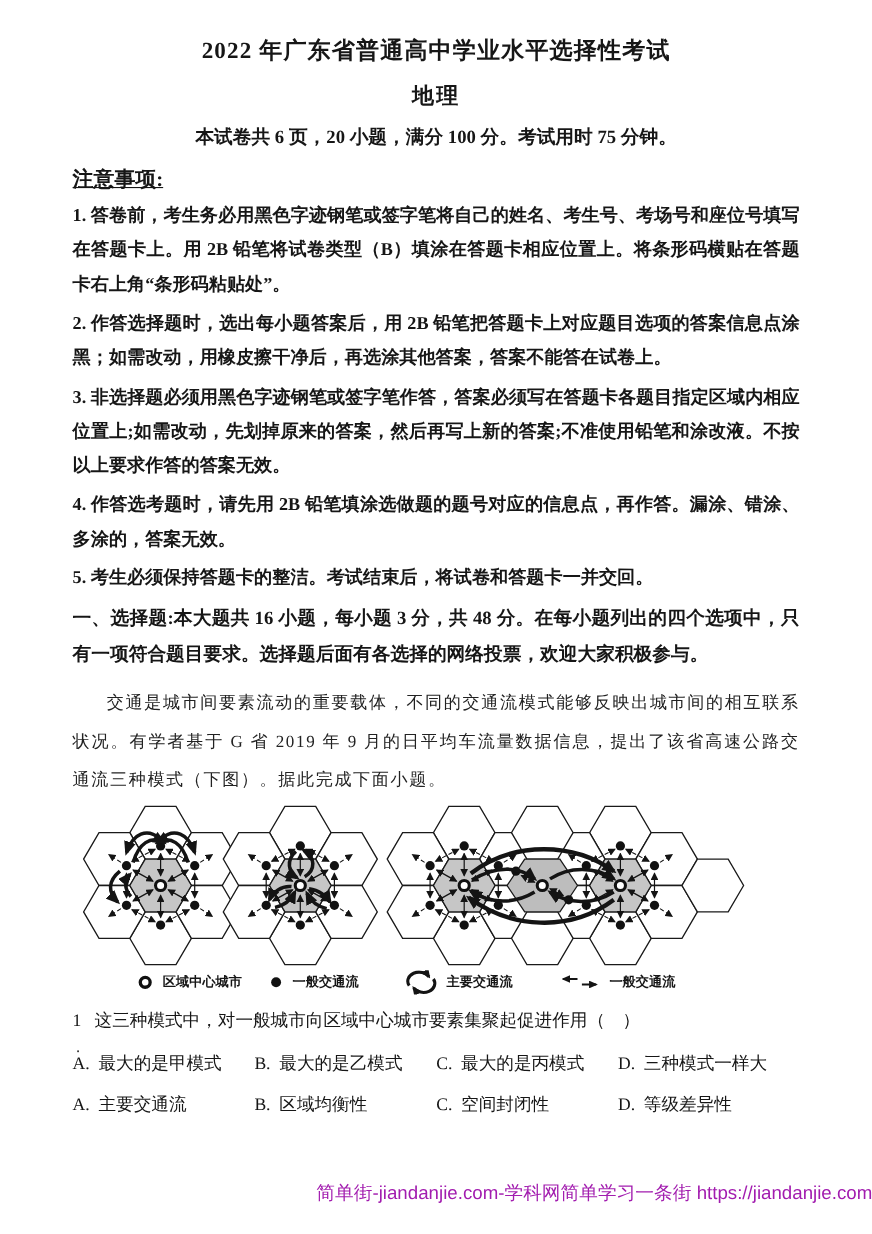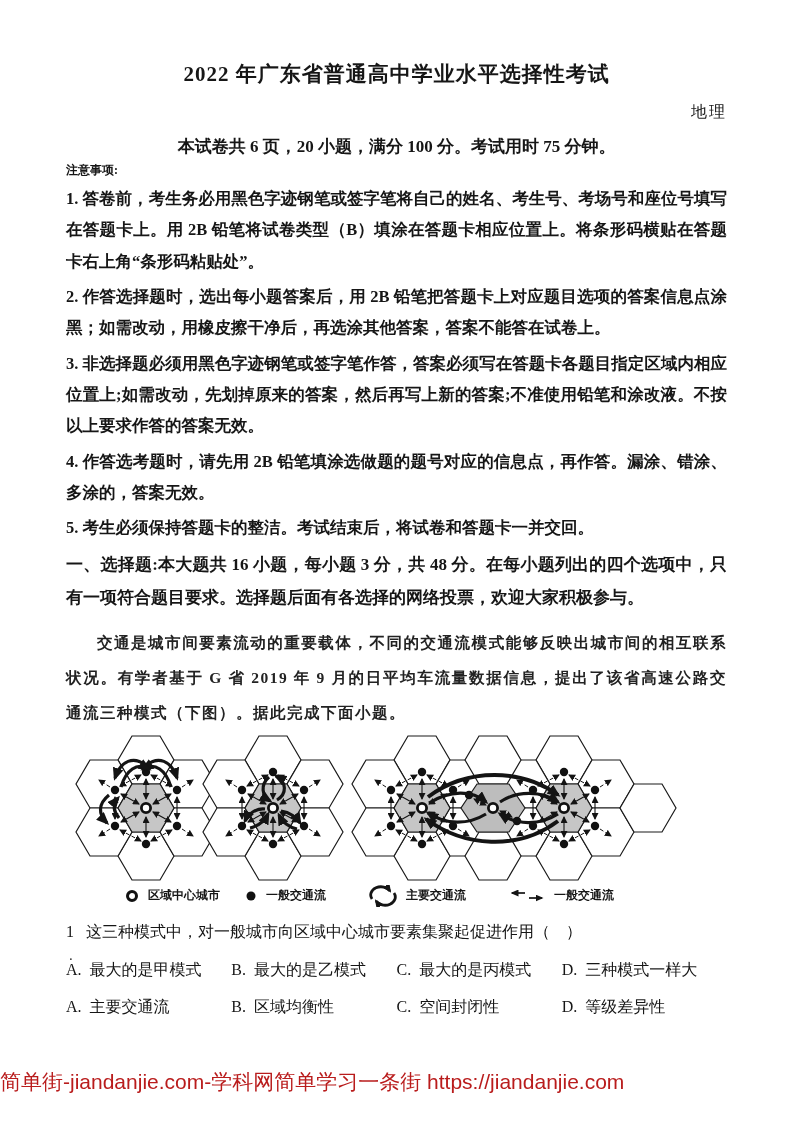--- a/index.html
+++ b/index.html
@@ -2,56 +2,56 @@
 <html><head>
 <meta charset="utf-8">
 <style>
   html,body{margin:0;padding:0;background:#ffffff;}
   .page{
     position:relative;
     width:793px;height:1122px;
     margin:0 auto;
     background:#fff;
     box-sizing:border-box;
-    padding:60px 66px 0 66px;
+    padding:32px 66px 0 66px;
     font-family:"Liberation Serif","DejaVu Serif",serif;
     color:#161616;
     overflow:hidden;
   }
   .title{
     margin:0 0 14px 0;
     font-size:21px;font-weight:700;text-align:center;letter-spacing:1px;
   }
   .subject{
     margin:0 0 12px 0;
-    font-size:16px;font-weight:400;text-align:right;letter-spacing:2px;
+    font-size:20px;font-weight:700;text-align:center;letter-spacing:2px;
   }
   .exam-info{
-    margin:0 0 4px 0;
+    margin:0 0 14px 0;
     font-size:17px;font-weight:700;text-align:center;
   }
   .notes-heading{
     margin:2px 0 4px 0;
-    font-size:12px;font-weight:700;
+    font-size:19px;font-weight:700;text-decoration:underline;
   }
   .note{
     margin:0 0 4px 0;
     font-size:16.5px;font-weight:700;
     line-height:1.9;
     text-align:justify;
   }
   .section-title{
     margin:4px 0 12px 0;
     font-size:17px;font-weight:700;
     line-height:1.95;
     text-align:justify;
   }
   .passage{
     margin:4px 0 2px 0;
-    font-size:15.5px;font-weight:700;
+    font-size:15.5px;font-weight:400;
     line-height:2.25;
     letter-spacing:1.5px;
     text-align:justify;
     text-indent:2em;
     color:#222;
   }
   .figure{margin:2px 0 0 0;}
   .figure svg{display:block;}
   .legend{
     display:flex;align-items:center;
@@ -75,23 +75,23 @@
   }
   .options{
     display:flex;
     margin:16px 0 6px 0;
     font-size:16px;
   }
   .opt{flex:0 0 25%;display:flex;align-items:baseline;}
   .opt .ol{margin-right:8px;}
   .footer{
     position:absolute;left:0;bottom:26px;width:100%;
-    text-align:left;
+    text-align:right;
     font-family:"Liberation Sans","DejaVu Sans",sans-serif;
-    font-size:21px;color:#b91c1c;
+    font-size:17px;color:#a21caf;
   }
 </style>
 </head>
 <body>
 
 <div class="page">
 
   <h1 class="title">2022 年广东省普通高中学业水平选择性考试</h1>
   <h2 class="subject">地理</h2>
   <p class="exam-info">本试卷共 6 页，20 小题，满分 100 分。考试用时 75 分钟。</p>

